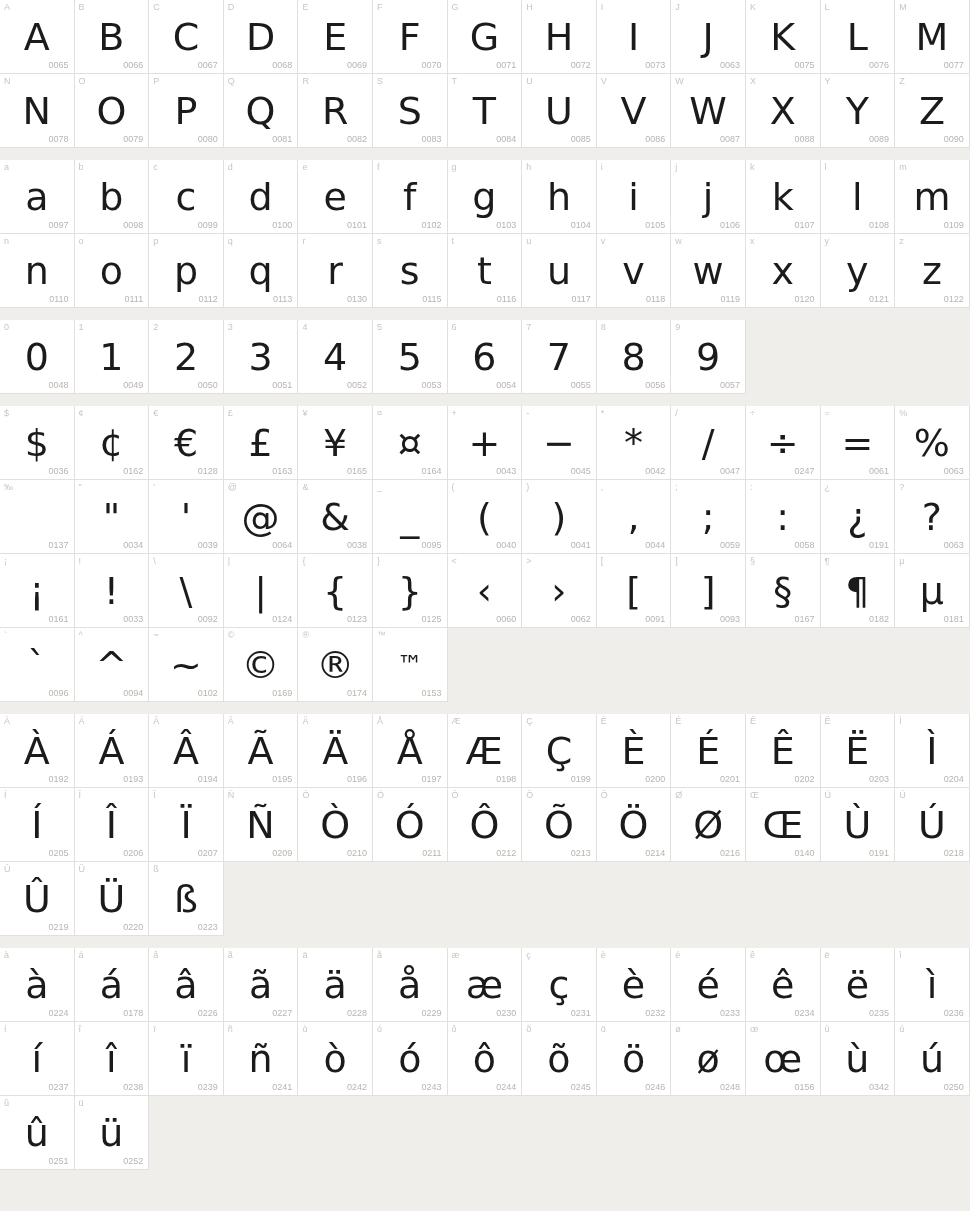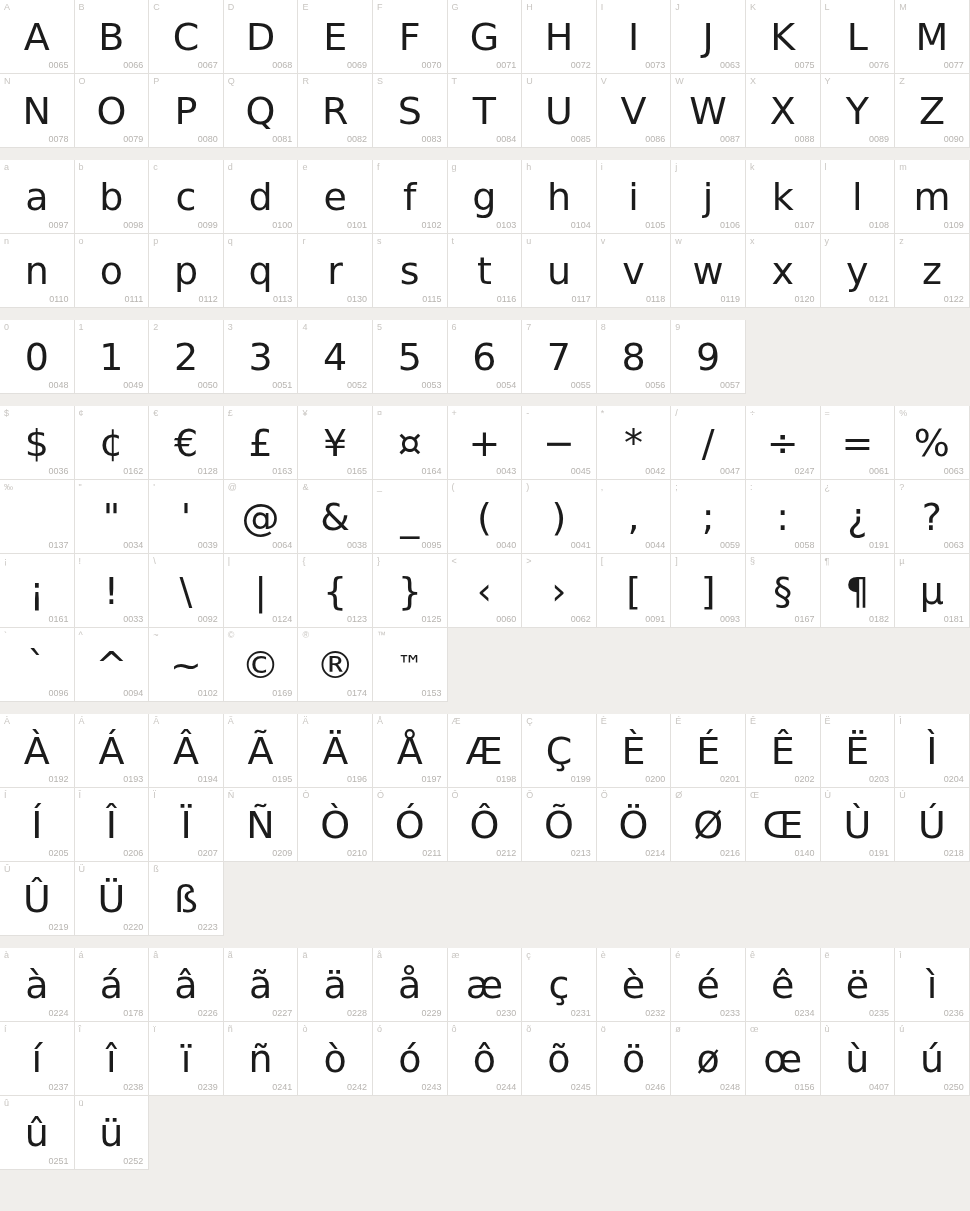--- a/index.html
+++ b/index.html
@@ -900,21 +900,21 @@
         <span class="code">0248</span>
       </div>
       <div class="cell">
         <span class="corner">œ</span>
         <span class="glyph">œ</span>
         <span class="code">0156</span>
       </div>
       <div class="cell">
         <span class="corner">ù</span>
         <span class="glyph">ù</span>
-        <span class="code">0407</span>
+        <span class="code">0342</span>
       </div>
       <div class="cell">
         <span class="corner">ú</span>
         <span class="glyph">ú</span>
         <span class="code">0250</span>
       </div>
       <div class="cell">
         <span class="corner">û</span>
         <span class="glyph">û</span>
         <span class="code">0251</span>

